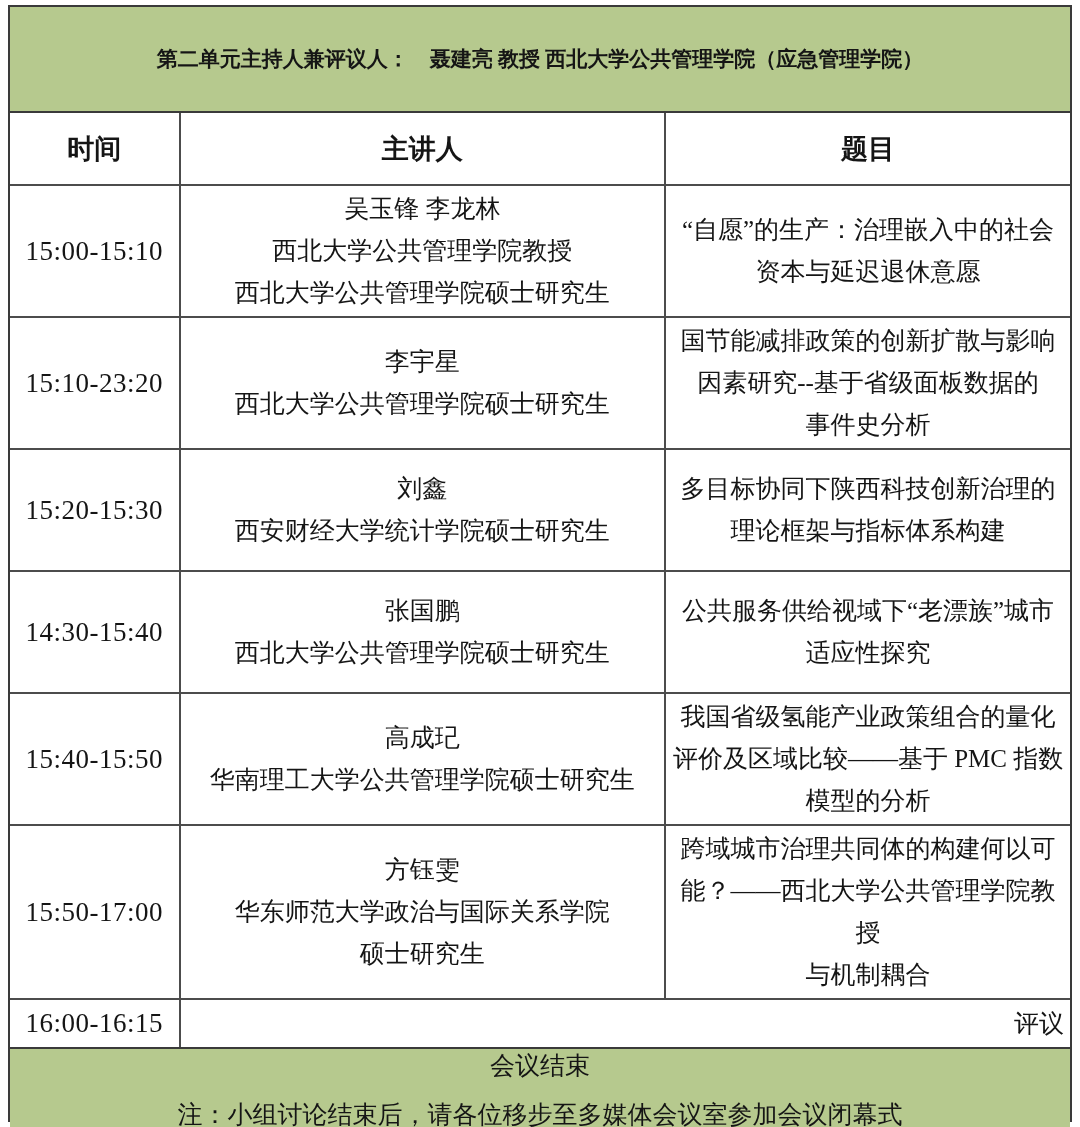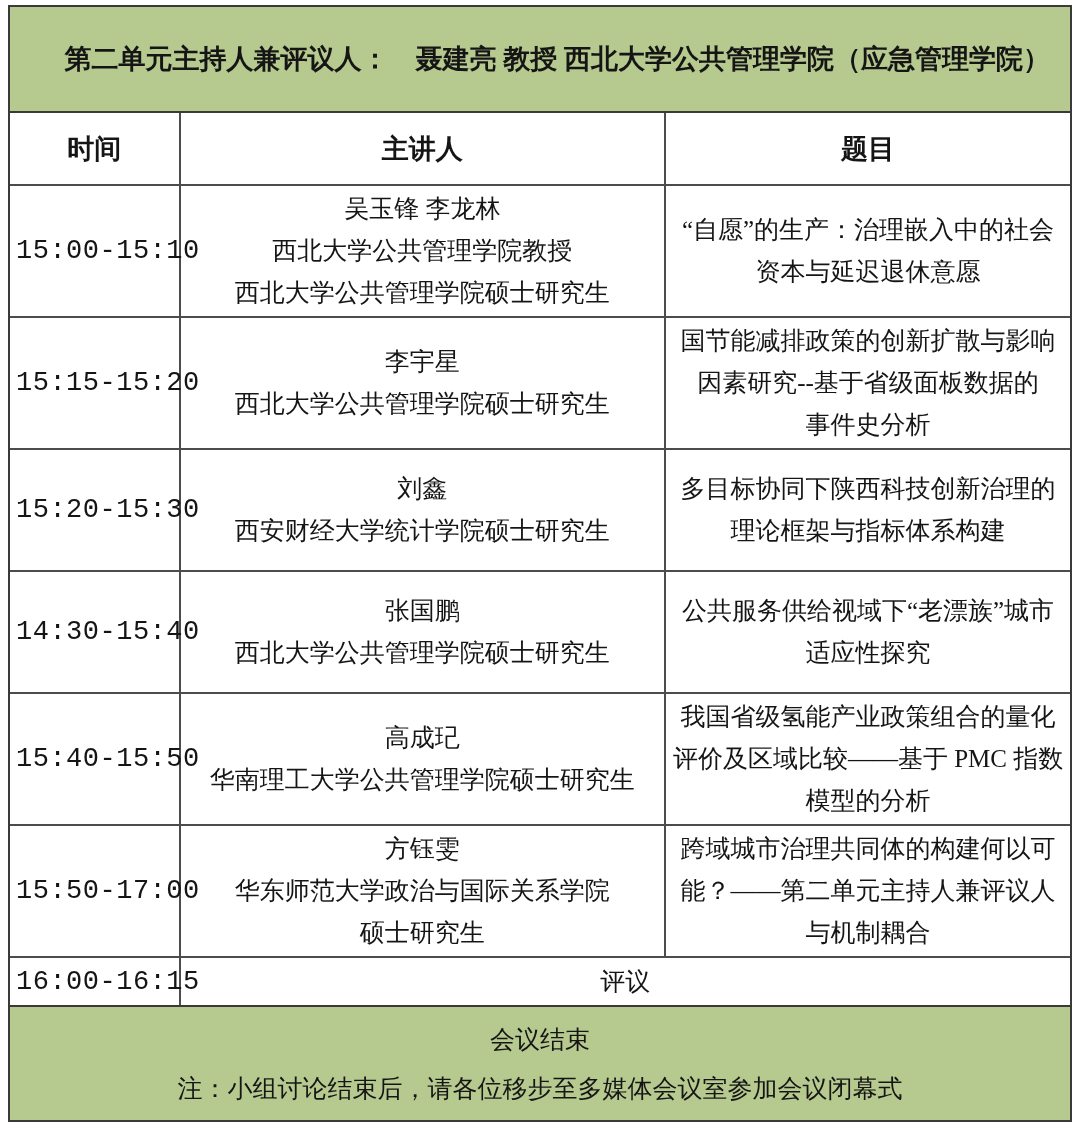--- a/index.html
+++ b/index.html
@@ -18,23 +18,23 @@
   }
   .sheet{
     height:1117px;
     border:2px solid var(--border-dark);
     display:flex; flex-direction:column;
     background:#ffffff;
   }
   .banner{
     background:var(--green);
     min-height:106px;
-    display:flex; align-items:center; justify-content:flex-end;
+    display:flex; align-items:center; justify-content:center;
     text-align:center;
-    font-weight:bold; font-size:27px;
+    font-weight:bold; font-size:21px;
     border-bottom:2px solid var(--border-dark);
     padding:0 20px;
   }
   table.schedule{
     width:100%;
     border-collapse:collapse;
     border:hidden;
     table-layout:fixed;
   }
   col.col-time{ width:16%; }
@@ -44,30 +44,30 @@
     border:2px solid var(--border-cell);
     text-align:center; vertical-align:middle;
     padding:2px 6px;
   }
   th{
     height:72px;
     font-size:27px; font-weight:bold;
   }
   .session-row td{ height:122px; }
   .time-cell{
-    font-family:Liberation Mono, monospace;
+    font-family:Liberation Serif, serif;
     font-size:27px; letter-spacing:0.5px;
     white-space:nowrap;
   }
   .speaker-cell,.title-cell{
     font-size:25px; line-height:42px;
     white-space:pre-line;
   }
   .review-row td{ height:48px; }
-  .review-cell{ font-size:25px; }
+  .review-cell{ font-size:25px;text-align:right; }
   .footer{
     flex:1;
     background:var(--green);
     border-top:2px solid var(--border-dark);
     display:flex; flex-direction:column;
     align-items:center; justify-content:center;
     gap:16px;
     font-size:25px;
     text-align:center;
   }
@@ -99,21 +99,21 @@
   <tr class="session-row">
     <td class="time-cell">15:00-15:10</td>
     <td class="speaker-cell">吴玉锋 李龙林
 西北大学公共管理学院教授
 西北大学公共管理学院硕士研究生</td>
     <td class="title-cell">“自愿”的生产：治理嵌入中的社会
 资本与延迟退休意愿</td>
   </tr>
 
   <tr class="session-row">
-    <td class="time-cell">15:15-15:20</td>
+    <td class="time-cell">15:10-23:20</td>
     <td class="speaker-cell">李宇星
 西北大学公共管理学院硕士研究生</td>
     <td class="title-cell">国节能减排政策的创新扩散与影响
 因素研究--基于省级面板数据的
 事件史分析</td>
   </tr>
 
   <tr class="session-row">
     <td class="time-cell">15:20-15:30</td>
     <td class="speaker-cell">刘鑫
@@ -138,21 +138,21 @@
 评价及区域比较——基于 PMC 指数
 模型的分析</td>
   </tr>
 
   <tr class="session-row">
     <td class="time-cell">15:50-17:00</td>
     <td class="speaker-cell">方钰雯
 华东师范大学政治与国际关系学院
 硕士研究生</td>
     <td class="title-cell">跨域城市治理共同体的构建何以可
-能？——第二单元主持人兼评议人
+能？——西北大学公共管理学院教授
 与机制耦合</td>
   </tr>
 </tbody>
       <tbody>
         <tr class="review-row">
           <td class="time-cell">16:00-16:15</td>
           <td class="review-cell" colspan="2">评议</td>
         </tr>
       </tbody>
     </table>

